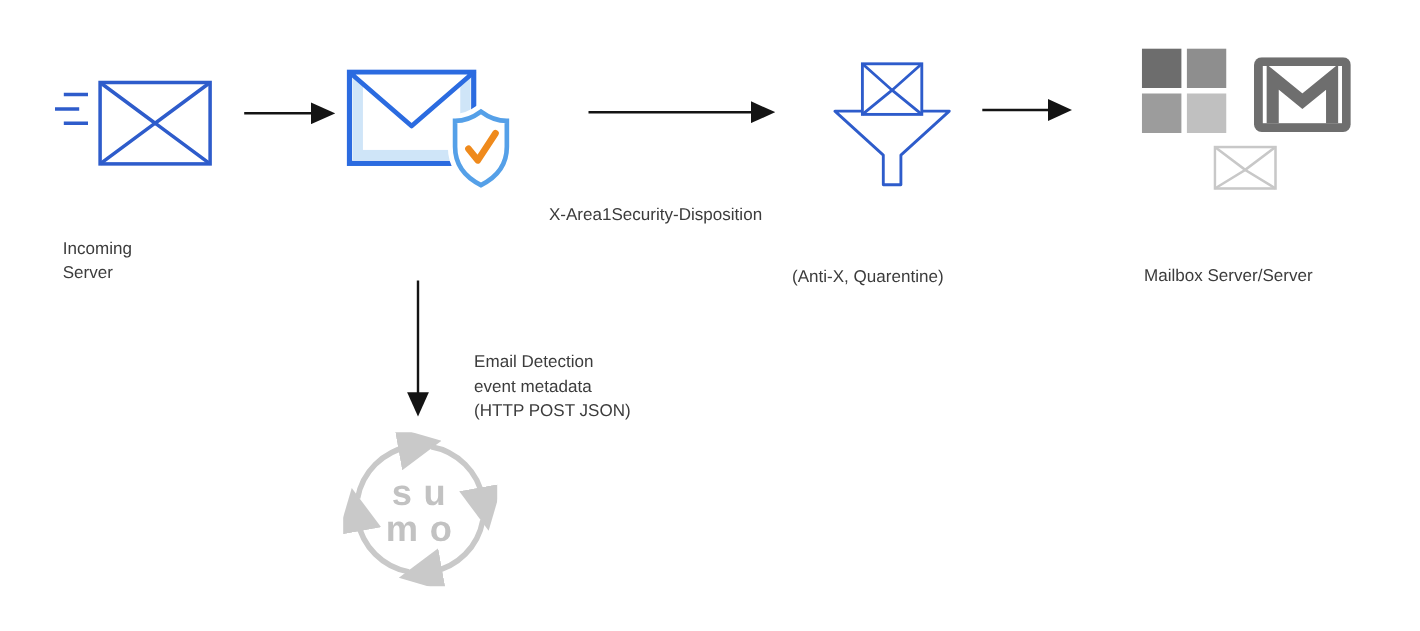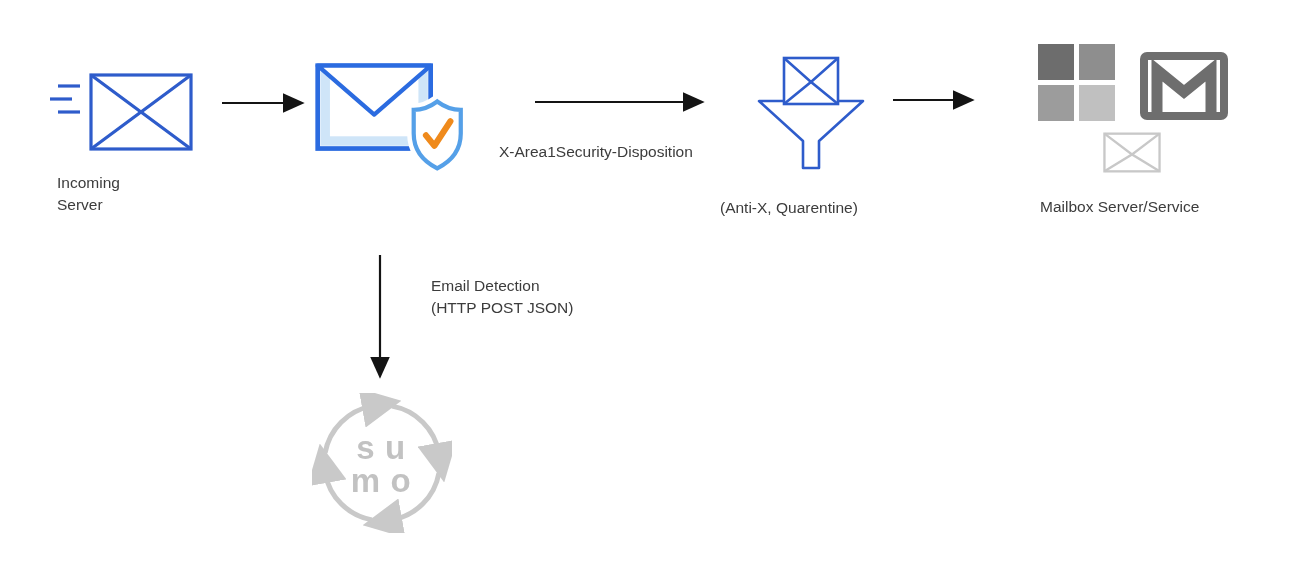--- a/index.html
+++ b/index.html
@@ -14,20 +14,21 @@
     height: 574px;
     background: #ffffff;
     overflow: hidden;
   }
   .abs { position: absolute; }
   .label {
     position: absolute;
     color: var(--text-color, #3c3c3c);
     font-size: 15.5px;
     line-height: 22px;
+    margin-top: 44px;
   }
   .label.center { }
   .label.left { text-align: left; }
   svg { display: block; }
   .arrows-overlay {
     position: absolute;
     left: 0; top: 0;
     width: 1291px; height: 574px;
     pointer-events: none;
   }
@@ -118,25 +119,26 @@
   <div class="abs" style="left:1103px; top:132px; width:58px; height:41px;">
     <svg width="58" height="41" viewBox="0 0 60 42">
       <g style="stroke: var(--mail-grey, #c8c8c8);" stroke-width="2.4" fill="none">
         <rect x="1.5" y="1.5" width="57" height="39" fill="#ffffff"></rect>
         <path d="M1.5,1.5 L30,23 L58.5,1.5"></path>
         <path d="M1.5,40.5 L30,23 L58.5,40.5"></path>
       </g>
     </svg>
   </div>
   <div class="label center" style="left:1040px; top:196px; width:185px;">
-    <div>Mailbox Server/Service</div>
+    <div>Mailbox Server/Server</div>
   </div>
 
   <div class="label left" style="left:431px; top:275px; width:230px;">
     <div>Email Detection</div>
+    <div>event metadata</div>
     <div>(HTTP POST JSON)</div>
   </div>
 
   <div class="abs" style="left:312px; top:393px; width:140px; height:140px;">
     <svg width="140" height="140" viewBox="0 0 140 140">
       <defs>
         <marker id="sumoArrow" markerWidth="8" markerHeight="8" refX="2" refY="4" orient="auto">
           <path d="M0,0 L8,4 L0,8 Z" style="fill: var(--sumo-grey, #c9c9c9);"></path>
         </marker>
       </defs>

